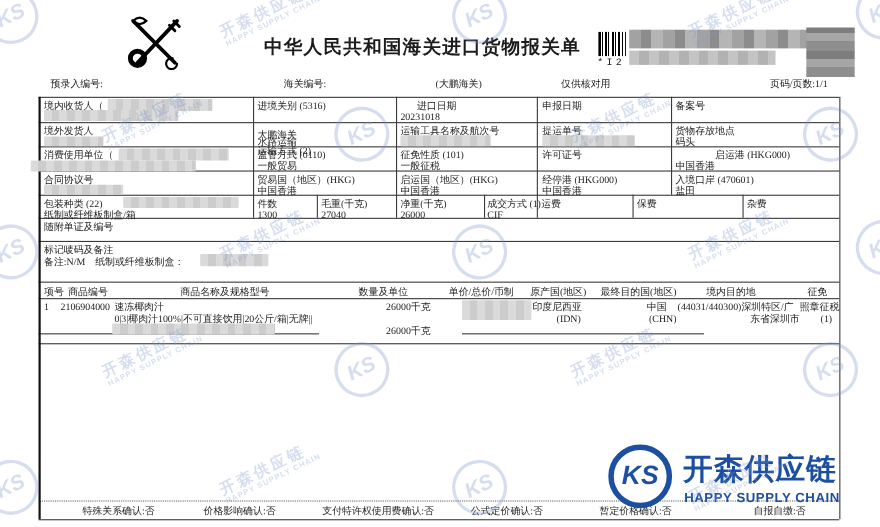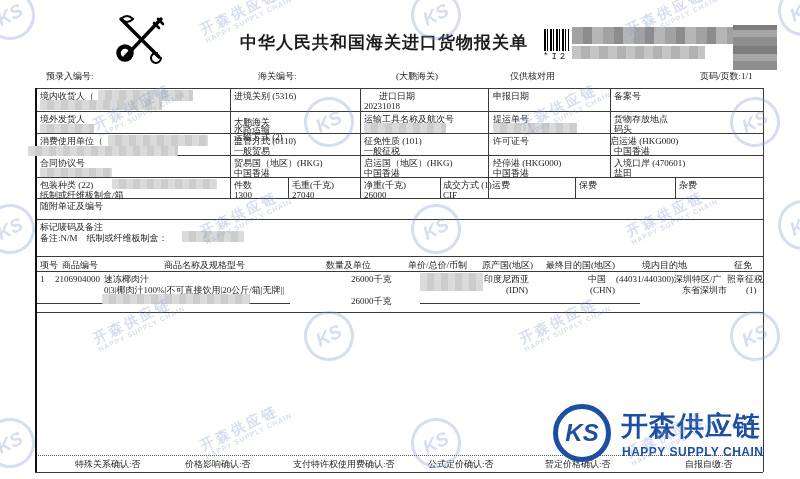--- a/index.html
+++ b/index.html
@@ -117,21 +117,21 @@
   <span class="t" style="left:614px;top:124px;">码头</span>
 
   <span class="t" style="left:40px;top:136px;">消费使用单位（</span>
   <div class="redact" style="left:108px;top:135px;width:100px;height:11px;"></div>
   <div class="redact" style="left:28px;top:146px;width:150px;height:10px;"></div>
   <span class="t" style="left:234px;top:136px;">监管方式 (0110)</span>
   <span class="t" style="left:234px;top:146px;">一般贸易</span>
   <span class="t" style="left:364px;top:136px;">征免性质 (101)</span>
   <span class="t" style="left:364px;top:146px;">一般征税</span>
   <span class="t" style="left:493px;top:136px;">许可证号</span>
-  <span class="t" style="left:610px;top:136px;text-align:right;">启运港 (HKG000)</span>
+  <span class="t" style="left:650px;top:136px;text-align:right;">启运港 (HKG000)</span>
   <span class="t" style="left:614px;top:146px;">中国香港</span>
 
   <span class="t" style="left:40px;top:158px;">合同协议号</span>
   <div class="redact" style="left:40px;top:168px;width:72px;height:9px;"></div>
   <span class="t" style="left:234px;top:158px;">贸易国（地区）(HKG)</span>
   <span class="t" style="left:234px;top:168px;">中国香港</span>
   <span class="t" style="left:364px;top:158px;">启运国（地区）(HKG)</span>
   <span class="t" style="left:364px;top:168px;">中国香港</span>
   <span class="t" style="left:493px;top:158px;">经停港 (HKG000)</span>
   <span class="t" style="left:493px;top:168px;">中国香港</span>

